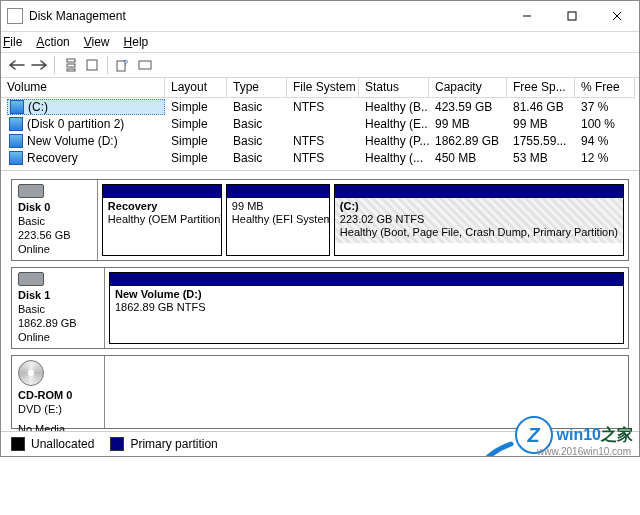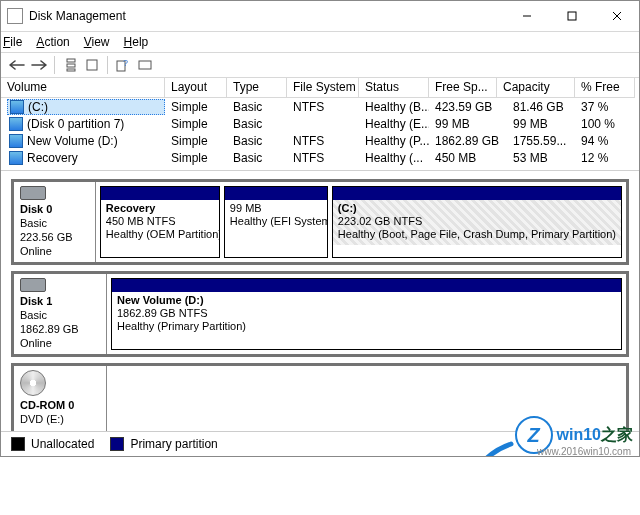--- a/index.html
+++ b/index.html
@@ -136,21 +136,21 @@
   .w-free { width:68px; }
   .w-pct { width:60px; }
   .graphical {
     flex: 1;
     padding: 8px 10px 4px 10px;
     overflow: hidden;
   }
   .disk-row {
     display:flex;
     margin-bottom: 6px;
-    border: 3px solid #737373;
+    border: 1px solid #737373;
   }
   .disk-info {
     width: 80px;
     padding: 4px 6px;
     border-right: 1px solid #888;
     font-size: 11px;
     line-height: 14px;
     position: relative;
   }
   .disk-info .disk-icon {
@@ -327,22 +327,22 @@
 
   <div class="content">
 
     <div class="volume-list">
       <div class="list-header">
         <div class="col w-vol">Volume</div>
         <div class="col w-layout">Layout</div>
         <div class="col w-type">Type</div>
         <div class="col w-fs">File System</div>
         <div class="col w-status">Status</div>
+        <div class="col w-cap">Capacity</div>
         <div class="col w-free">Free Sp...</div>
-        <div class="col w-cap">Capacity</div>
         <div class="col w-pct">% Free</div>
       </div>
       <div class="list-rows">
         <div class="list-row selected">
           <div class="cell w-vol">
               <span class="vol-cell-inner">
                 <span class="vol-icon"></span>
                 <span>(C:)</span>
               </span>
             </div>
@@ -351,21 +351,21 @@
           <div class="cell w-fs">NTFS</div>
           <div class="cell w-status">Healthy (B...</div>
           <div class="cell w-cap">423.59 GB</div>
           <div class="cell w-free">81.46 GB</div>
           <div class="cell w-pct">37 %</div>
         </div>
         <div class="list-row">
           <div class="cell w-vol">
               <span class="vol-cell-inner">
                 <span class="vol-icon"></span>
-                <span>(Disk 0 partition 7)</span>
+                <span>(Disk 0 partition 2)</span>
               </span>
             </div>
           <div class="cell w-layout">Simple</div>
           <div class="cell w-type">Basic</div>
           <div class="cell w-fs"></div>
           <div class="cell w-status">Healthy (E...</div>
           <div class="cell w-cap">99 MB</div>
           <div class="cell w-free">99 MB</div>
           <div class="cell w-pct">100 %</div>
         </div>
@@ -410,21 +410,20 @@
           <div style="font-weight:bold">Disk 0</div>
           <div>Basic</div>
           <div>223.56 GB</div>
           <div>Online</div>
         </div>
         <div class="disk-parts">
           <div class="part" style="width:118px">
             <div class="part-header"></div>
             <div class="part-body">
               <div class="ptitle">Recovery</div>
-              <div this="partition-size">450 MB NTFS</div>
               <div>Healthy (OEM Partition)</div>
             </div>
           </div>
           <div class="part" style="width:102px">
             <div class="part-header"></div>
             <div class="part-body">
               <div class="ptitle"></div>
               <div>99 MB</div>
               <div>Healthy (EFI System Partition)</div>
             </div>
@@ -447,21 +446,20 @@
           <div>Basic</div>
           <div>1862.89 GB</div>
           <div>Online</div>
         </div>
         <div class="disk-parts">
           <div class="part" style="flex:1">
             <div class="part-header"></div>
             <div class="part-body">
               <div class="ptitle">New Volume  (D:)</div>
               <div>1862.89 GB NTFS</div>
-              <div>Healthy (Primary Partition)</div>
             </div>
           </div>
         </div>
       </div>
 
       <div class="disk-row" style="height:72px">
         <div class="disk-info" style="border-right:1px solid #888">
           <div class="disc-icon"></div>
           <div style="font-weight:bold">CD-ROM 0</div>
           <div>DVD (E:)</div>

